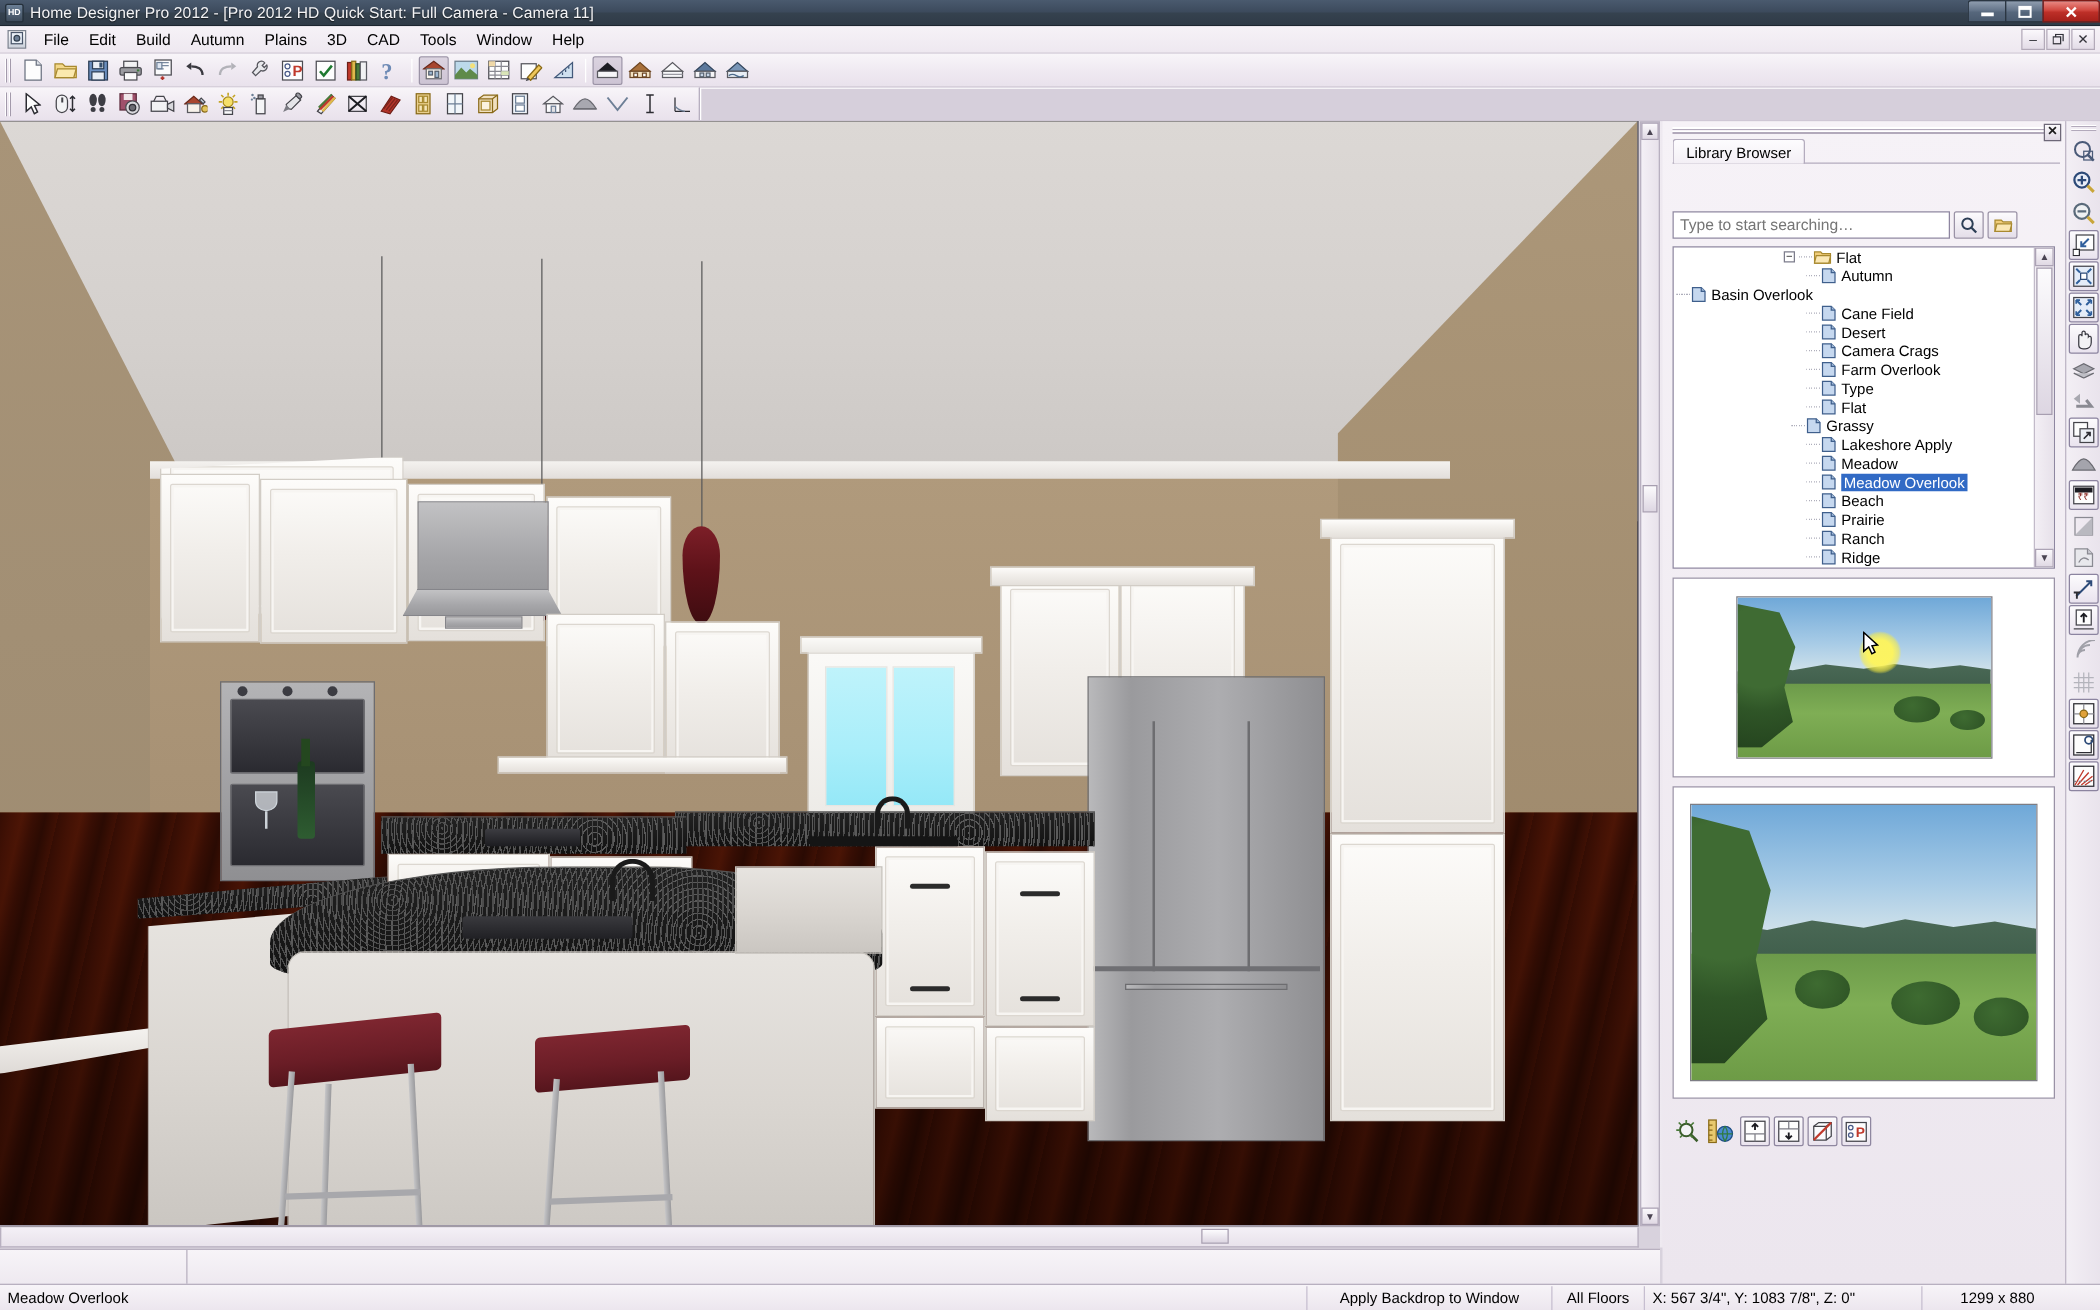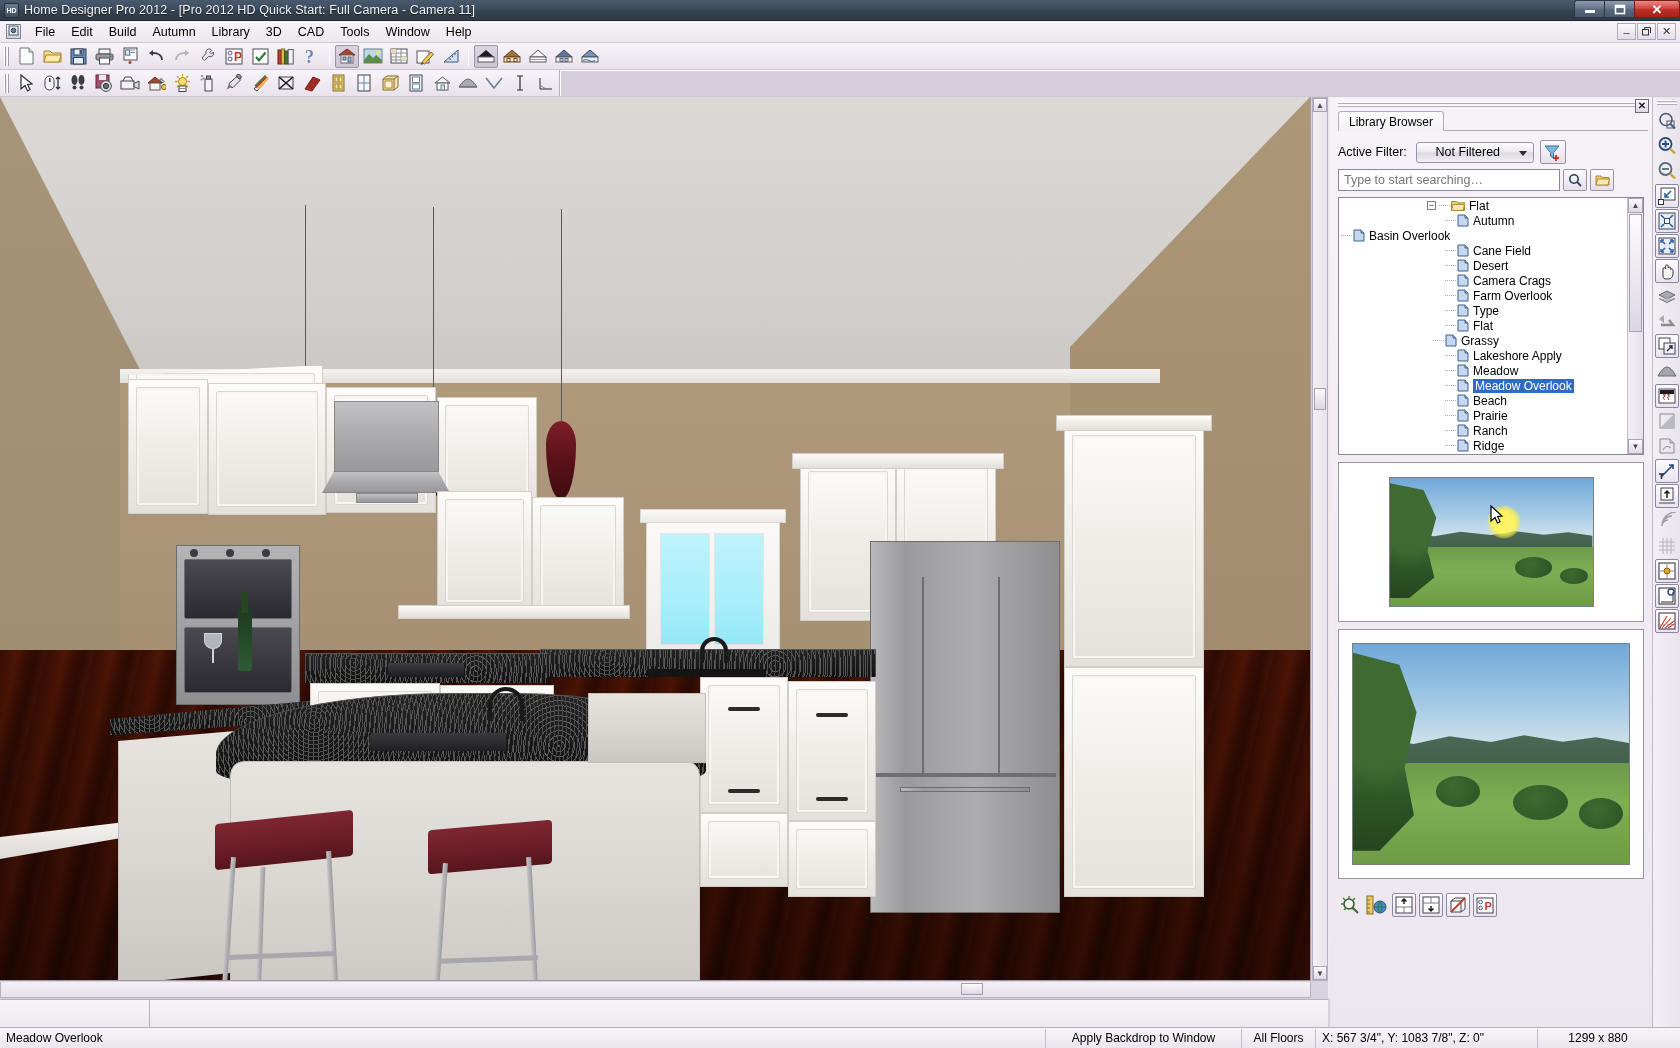--- a/index.html
+++ b/index.html
@@ -452,21 +452,21 @@
   <div class="mdiicon">
     <svg width="11" height="11">
         <rect x="1" y="1" width="9" height="9" fill="#e8eef6" stroke="#4a566a"></rect>
         <circle cx="5.5" cy="5.5" r="2.3" fill="#6d7f96" stroke="#33404f"></circle>
       </svg>
   </div>
   <div class="mi">File</div>
   <div class="mi">Edit</div>
   <div class="mi">Build</div>
   <div class="mi">Autumn</div>
-  <div class="mi">Library</div>
+  <div class="mi">Plains</div>
   <div class="mi">3D</div>
   <div class="mi">CAD</div>
   <div class="mi">Tools</div>
   <div class="mi">Window</div>
   <div class="mi">Help</div>
   <div class="mdibtns">
     <div class="mdibtn">–</div>
     <div class="mdibtn">
       <svg width="10" height="9">
           <rect x="0.5" y="2.5" width="6" height="5.5" fill="none" stroke="#33333a"></rect>
@@ -921,33 +921,20 @@
   </div>
 
   <div id="libpanel">
     <div id="libgrip"></div>
     <div id="libclose">✕</div>
 
     <div id="libtabs">
       <div class="libtab">Library Browser</div>
     </div>
 
-    <div id="filterrow">
-      <div class="lbl">Active Filter:</div>
-      <div class="combo">
-        <span class="val">Not Filtered</span>
-        <span class="arrow"></span>
-      </div>
-      <div id="filterbtn">
-        <svg width="17" height="17">
-            <path d="M1 2h14l-5.5 6.5V14L6.5 12V8.5z" fill="#7fb8e0" stroke="#2f6ea8"></path>
-            <path d="M12 11v6M9 14h6" stroke="#c0392b" stroke-width="2"></path>
-          </svg>
-      </div>
-    </div>
 
     <div id="searchrow">
       <input id="searchinput" type="text" placeholder="Type to start searching…" style="">
       <div class="smbtn">
         <svg width="14" height="14">
             <circle cx="6" cy="6" r="4.2" fill="none" stroke="#2c3e55" stroke-width="1.6"></circle>
             <path d="M9.2 9.2 13 13" stroke="#2c3e55" stroke-width="1.8"></path>
           </svg>
       </div>
       <div class="smbtn">

